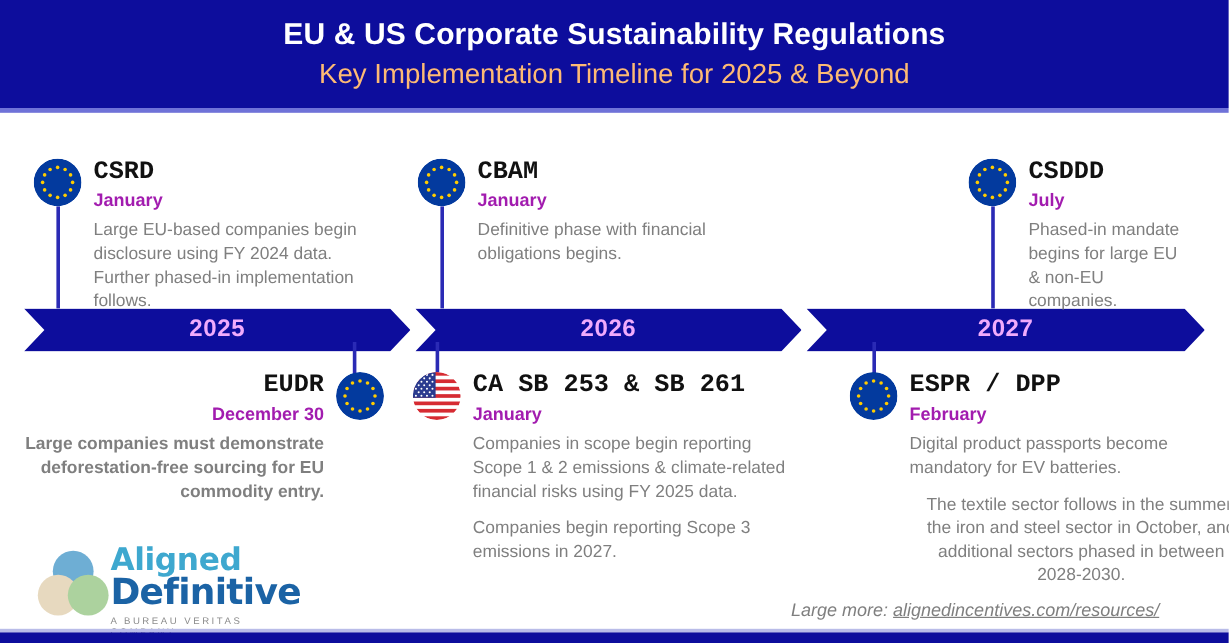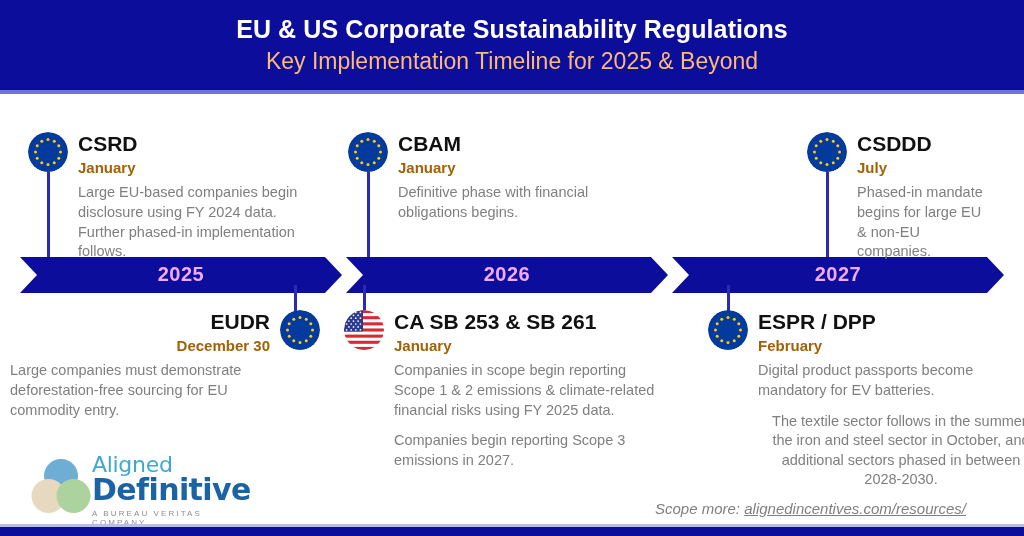--- a/index.html
+++ b/index.html
@@ -64,37 +64,37 @@
   }
 
   
   .item-top{position:absolute;}
   .item-head{display:flex;align-items:flex-start;gap:10px;}
   .item-head-r{display:flex;align-items:flex-start;gap:10px;flex-direction:row-reverse;}
   .titles{padding-top:1px;}
   .titles-r{padding-top:1px;text-align:right;}
   .item-title{
     font-size:21px;font-weight:bold;color:#111111;line-height:1.08;
-    margin:0;white-space:nowrap;
+    margin:0;white-space:nowrap;font-family:Liberation Mono, monospace;
   }
   .item-date{
-    font-size:15px;font-weight:bold;color:#a16207;line-height:1.25;
+    font-size:15px;font-weight:bold;color:#a21caf;line-height:1.25;
     margin:3px 0 0 0;white-space:nowrap;
   }
   .item-body{
     font-size:14.5px;color:#7f7f7f;line-height:1.35;margin:6px 0 0 0;
   }
   .item-body + .item-body{margin-top:11px;}
 
   
   .logo{position:absolute;left:30px;top:452px;width:215px;height:72px;}
   .logo-circles{position:absolute;left:0;top:4px;width:62px;height:62px;}
   .logo-text{position:absolute;left:62px;top:2px;}
   .logo-aligned{
-    font-size:22px;color:#3ea8cf;font-weight:400;line-height:1;letter-spacing:-.3px;
+    font-size:26px;color:#3ea8cf;font-weight:700;line-height:1;letter-spacing:-.3px;
     font-family:"DejaVu Sans", sans-serif;
   }
   .logo-incentives{
     font-size:30px;color:#1b63a5;font-weight:bold;line-height:1.05;letter-spacing:-.6px;
     font-family:"DejaVu Sans", sans-serif;margin-top:-2px;
   }
   .logo-tagline{
     font-size:8px;color:#8d8d8d;letter-spacing:2.1px;margin-top:3px;
     font-family:"Liberation Sans", sans-serif;
   }
@@ -239,21 +239,21 @@
               <circle cx="9.2" cy="13.75" r="1.5"></circle>
               <circle cx="13.75" cy="9.2" r="1.5"></circle>
             </g>
           </svg>
       </span>
       <span class="titles-r">
         <div class="item-title">EUDR</div>
         <div class="item-date">December 30</div>
       </span>
     </div>
-    <p class="item-body" style="margin-left:0;width:260px;">Large companies must demonstrate deforestation-free sourcing for EU commodity entry.</p>
+    <p class="item-body" style="text-align:right;margin-left:0;width:260px;font-weight:bold;">Large companies must demonstrate deforestation-free sourcing for EU commodity entry.</p>
   </div>
 
   <div class="connector" style="left:363px;top:285px;height:28px;"></div>
   <div class="item-top" style="left:344px;top:310px;width:330px;">
     <div class="item-head">
       <span class="flag">
         <svg viewBox="0 0 40 40">
           <defs>
               <clipPath id="usclip1">
                 <circle cx="20" cy="20" r="20"></circle>
@@ -352,19 +352,19 @@
       </svg>
     </span>
     <span class="logo-text">
       <div class="logo-aligned">Aligned</div>
       <div class="logo-incentives">Definitive</div>
       <div class="logo-tagline">A BUREAU VERITAS COMPANY</div>
     </span>
   </div>
 
   <div class="readmore">
-    <span>Scope more: </span><a href="#">alignedincentives.com/resources/</a>
+    <span>Large more: </span><a href="#">alignedincentives.com/resources/</a>
   </div>
 
   <div class="footer-line"></div>
   <div class="footer-bar"></div>
 
 </div>
 
 </body></html>

